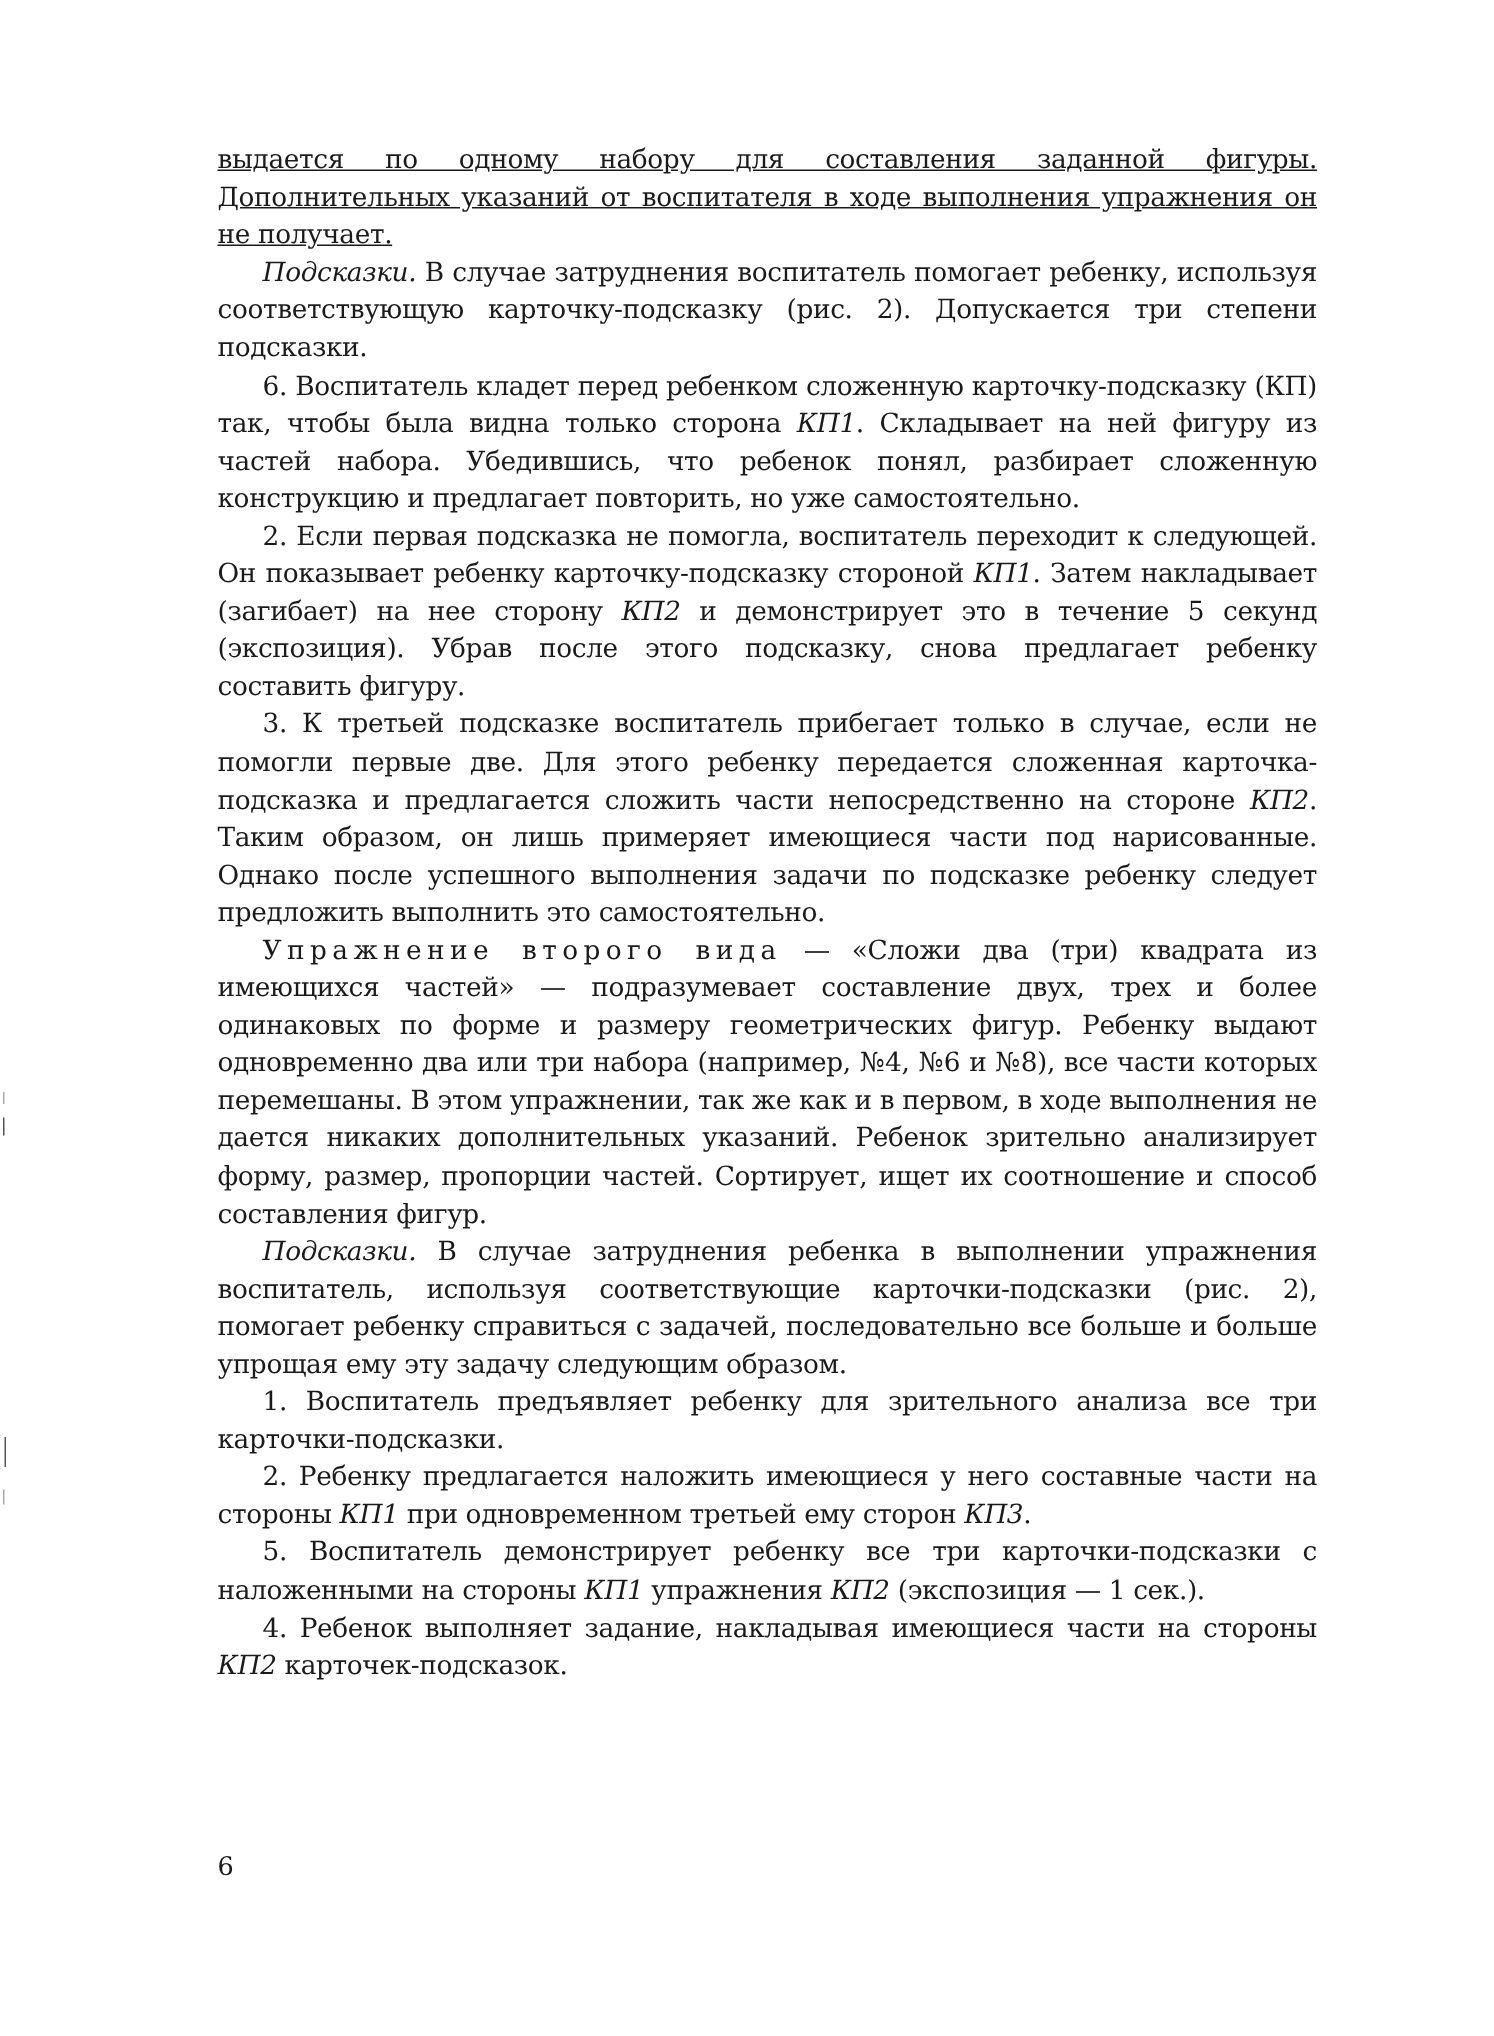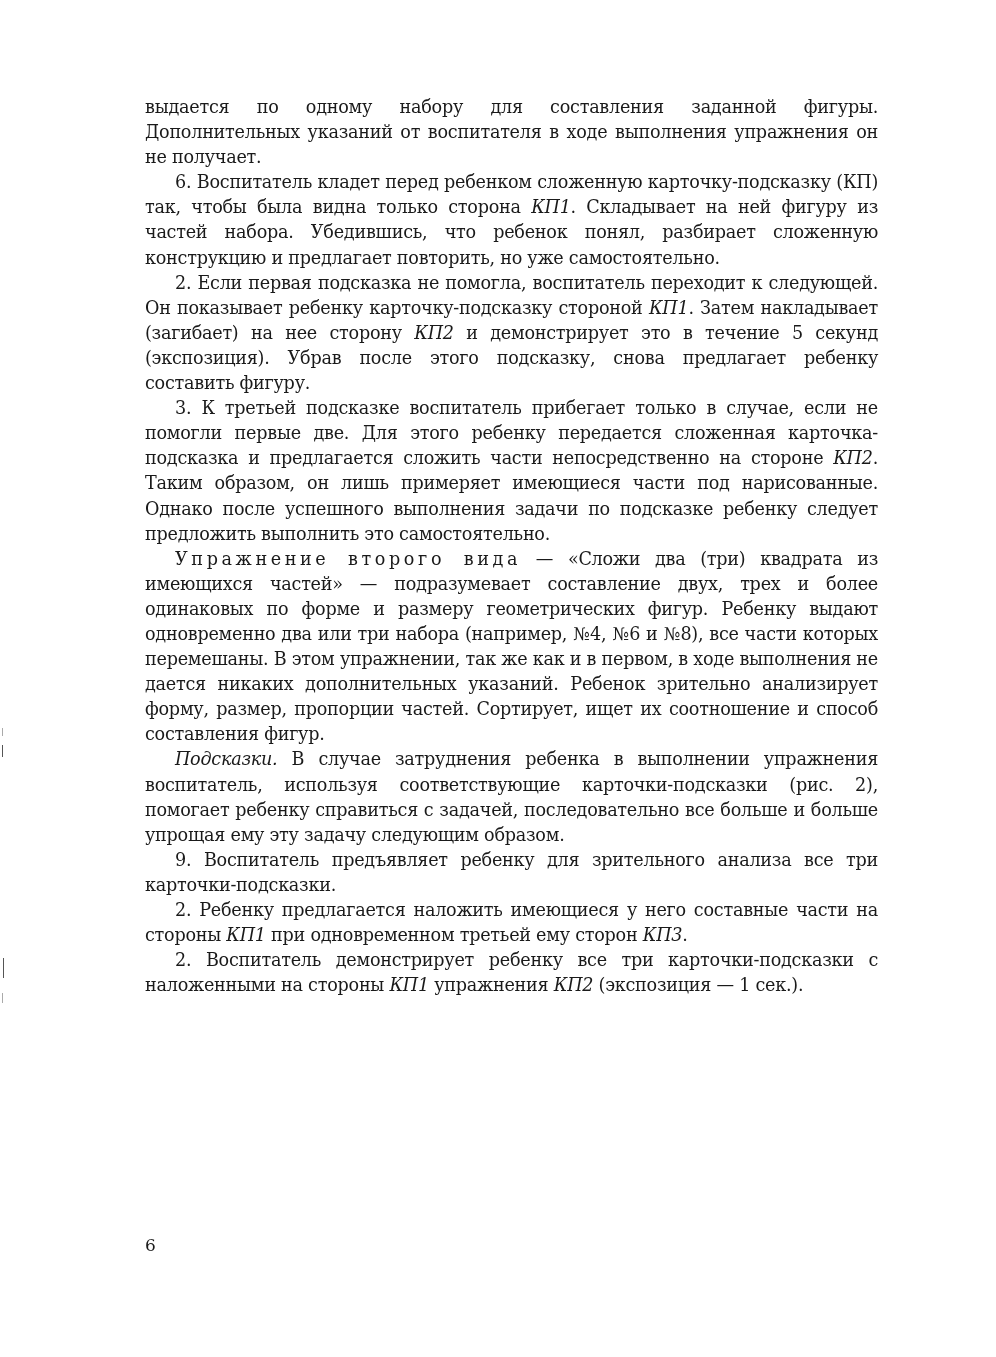--- a/index.html
+++ b/index.html
@@ -3,56 +3,62 @@
 <meta charset="utf-8">
 <style>
   html, body { margin: 0; padding: 0; background: #ffffff; }
   body { width: 996px; height: 1357px; position: relative; overflow: hidden; }
   .page {
     position: absolute; left: 145px; top: 95px; width: 733px;
     font-family: "DejaVu Serif", serif; font-size: 17.6px; line-height: 25.1px;
     color: #1a1a1a; text-align: justify; letter-spacing: -0.25px;
   }
   .p { margin: 0; text-indent: 30px; }
-  .p.noindent { text-indent: 0; }
+  .p.noindent { text-indent: 0; text-decoration: underline; }
   .it { font-style: italic; }
   .sp { font-weight: normal; letter-spacing: 3.6px; }
   .pagenum { position: absolute; left: 145px; top: 1235px; font-family: "DejaVu Serif", serif; font-size: 17px; color: #1a1a1a; }
   .artifact { position: absolute; width: 1px; background: #555; }
 </style>
 </head>
 <body>
 
 <div class="page">
   <p class="p noindent">
     <span>выдается по одному набору для составления заданной фигуры. Дополнительных указаний от воспитателя в ходе выполнения упражнения он не получает.</span>
+  </p>
+  <p class="p">
+    <span class="it">Подсказки.</span><span> В случае затруднения воспитатель помогает ребенку, используя соответствующую карточку-подсказку (рис. 2). Допускается три степени подсказки.</span>
   </p>
   <p class="p">
     <span>6. Воспитатель кладет перед ребенком сложенную карточку-подсказку (КП) так, чтобы была видна только сторона </span><span class="it">КП1</span><span>. Складывает на ней фигуру из частей набора. Убедившись, что ребенок понял, разбирает сложенную конструкцию и предлагает повторить, но уже самостоятельно.</span>
   </p>
   <p class="p">
     <span>2. Если первая подсказка не помогла, воспитатель переходит к следующей. Он показывает ребенку карточку-подсказку стороной </span><span class="it">КП1</span><span>. Затем накладывает (загибает) на нее сторону </span><span class="it">КП2</span><span> и демонстрирует это в течение 5 секунд (экспозиция). Убрав после этого подсказку, снова предлагает ребенку составить фигуру.</span>
   </p>
   <p class="p">
     <span>3. К третьей подсказке воспитатель прибегает только в случае, если не помогли первые две. Для этого ребенку передается сложенная карточка-подсказка и предлагается сложить части непосредственно на стороне </span><span class="it">КП2</span><span>. Таким образом, он лишь примеряет имеющиеся части под нарисованные. Однако после успешного выполнения задачи по подсказке ребенку следует предложить выполнить это самостоятельно.</span>
   </p>
   <p class="p">
     <span class="sp">Упражнение второго вида</span><span> — «Сложи два (три) квадрата из имеющихся частей» — подразумевает составление двух, трех и более одинаковых по форме и размеру геометрических фигур. Ребенку выдают одновременно два или три набора (например, №4, №6 и №8), все части которых перемешаны. В этом упражнении, так же как и в первом, в ходе выполнения не дается никаких дополнительных указаний. Ребенок зрительно анализирует форму, размер, пропорции частей. Сортирует, ищет их соотношение и способ составления фигур.</span>
   </p>
   <p class="p">
     <span class="it">Подсказки.</span><span> В случае затруднения ребенка в выполнении упражнения воспитатель, используя соответствующие карточки-подсказки (рис. 2), помогает ребенку справиться с задачей, последовательно все больше и больше упрощая ему эту задачу следующим образом.</span>
   </p>
   <p class="p">
-    <span>9. Воспитатель предъявляет ребенку для зрительного анализа все три карточки-подсказки.</span>
+    <span>1. Воспитатель предъявляет ребенку для зрительного анализа все три карточки-подсказки.</span>
   </p>
   <p class="p">
     <span>2. Ребенку предлагается наложить имеющиеся у него составные части на стороны </span><span class="it">КП1</span><span> при одновременном третьей ему сторон </span><span class="it">КП3</span><span>.</span>
   </p>
   <p class="p">
-    <span>2. Воспитатель демонстрирует ребенку все три карточки-подсказки с наложенными на стороны </span><span class="it">КП1</span><span> упражнения </span><span class="it">КП2</span><span> (экспозиция — 1 сек.).</span>
+    <span>5. Воспитатель демонстрирует ребенку все три карточки-подсказки с наложенными на стороны </span><span class="it">КП1</span><span> упражнения </span><span class="it">КП2</span><span> (экспозиция — 1 сек.).</span>
+  </p>
+  <p class="p">
+    <span>4. Ребенок выполняет задание, накладывая имеющиеся части на стороны </span><span class="it">КП2</span><span> карточек-подсказок.</span>
   </p>
 </div>
 
 <div class="pagenum">6</div>
 
 <div class="artifact" style="left:2px; top:728px; height:8px; opacity:.5;"></div>
 <div class="artifact" style="left:2px; top:745px; height:12px;"></div>
 <div class="artifact" style="left:3px; top:958px; height:20px;"></div>
 <div class="artifact" style="left:2px; top:993px; height:10px; opacity:.5;"></div>
 

